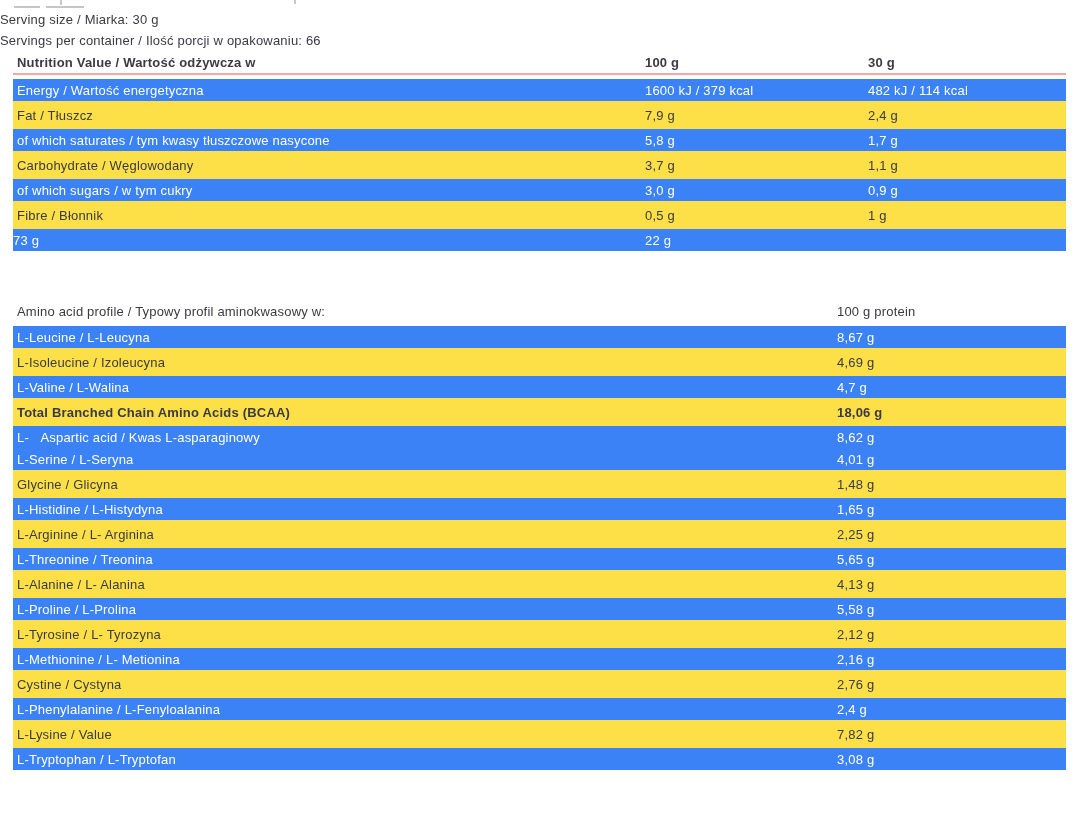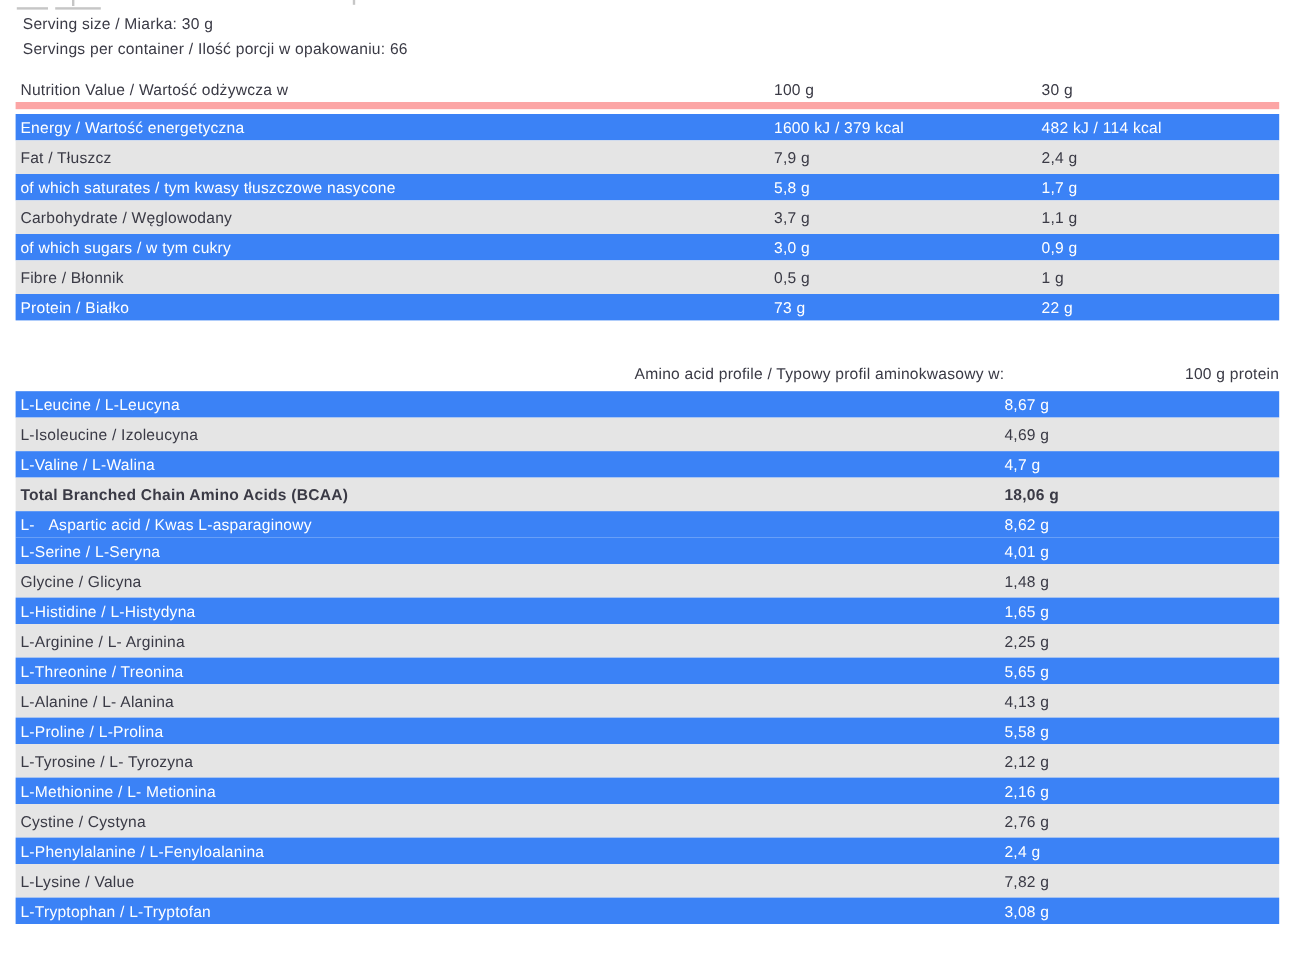--- a/index.html
+++ b/index.html
@@ -20,54 +20,53 @@
 
   
   .remnant { position: absolute; background: #c6c6c6; }
   .remnant.m1 { left: 14px;  top: 6px; width: 26px; height: 2px; }
   .remnant.m2 { left: 46px;  top: 6px; width: 38px; height: 2px; }
   .remnant.m3 { left: 60px;  top: 0;   width: 2px;  height: 5px; }
   .remnant.m4 { left: 294px; top: 0;   width: 2px;  height: 4px; }
 
   .top-info {
     position: absolute;
-    left: 19px;
+    left: 0;
     top: 9px;
     line-height: 21px;
   }
 
   .tbl {
     position: absolute;
     left: 13px;
     width: 1053px;
   }
   .tbl-nutrition { top: 52px; }
   .tbl-amino { top: 301px; }
 
   .hdr {
     display: grid;
     align-items: center;
     height: 21px;
     margin-bottom: 4px;
   }
   .tbl-nutrition .hdr {
-    font-weight: 400;
-    border-bottom: 6px solid #fca5a5;
-    margin-top: 12px;
-  }
-  .tbl-amino .hdr { border-bottom: none; text-align: right; }
+    font-weight: 700;
+    border-bottom: 2px solid #fca5a5;
+  }
+  .tbl-amino .hdr { border-bottom: none; }
 
   .grid3 { grid-template-columns: 632px 223px 1fr; }
   .grid2 { grid-template-columns: 824px 1fr; }
 
   .row {
     display: grid;
     align-items: center;
   }
-  .row.light { height: 28px; background: #e5e5e5; }
+  .row.light { height: 28px; background: #fde047; }
   .row.dark {
     height: 22px;
     background: #3b82f6;
     color: #ffffff;
     font-weight: 500;
   }
   .row.bold { font-weight: 700; }
 
   .label { padding-left: 4px; white-space: pre; }
   .row.indent .label { }
@@ -119,21 +118,20 @@
     <span class="label">of which sugars / w tym cukry</span>
     <span class="val">3,0 g</span>
     <span class="val">0,9 g</span>
   </div>
   <div class="row light grid3">
     <span class="label">Fibre / Błonnik</span>
     <span class="val">0,5 g</span>
     <span class="val">1 g</span>
   </div>
   <div class="row dark grid3">
-    <span class="label">Protein / Białko</span>
     <span class="val">73 g</span>
     <span class="val">22 g</span>
   </div>
 </div>
 
 <div class="tbl tbl-amino">
   <div class="hdr grid2">
     <span class="label">Amino acid profile / Typowy profil aminokwasowy w:</span>
     <span class="val">100 g protein</span>
   </div>

